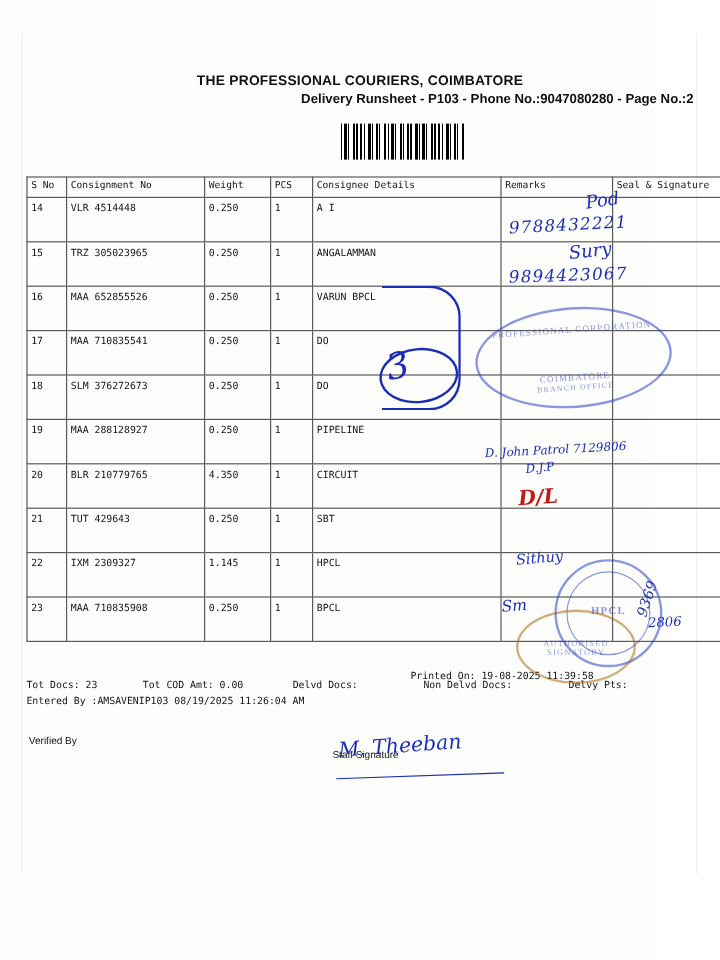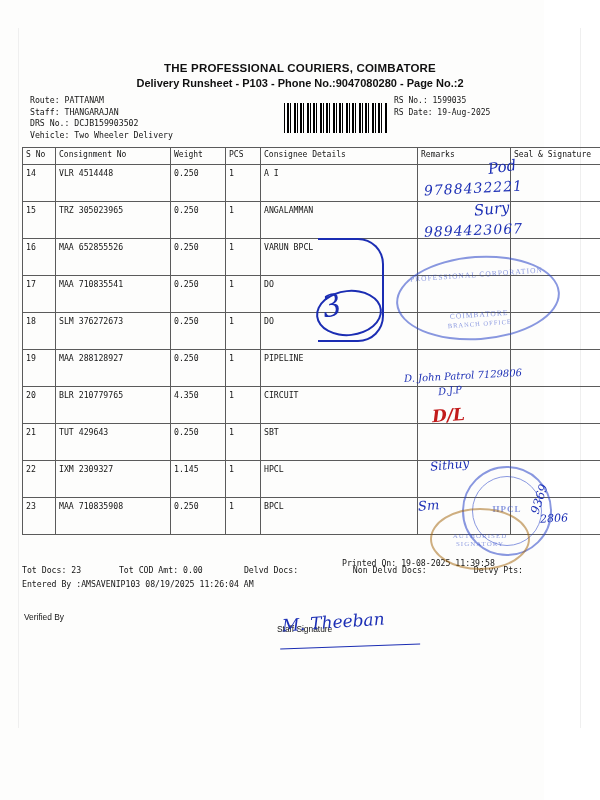--- a/index.html
+++ b/index.html
@@ -34,21 +34,21 @@
   }
 
   .title {
     text-align: center;
     font-size: 11.5px;
     font-weight: bold;
     letter-spacing: 0.2px;
     color: #101010;
   }
   .subtitle {
-    text-align: center;
+    text-align: right;
     font-size: 11px;
     font-weight: bold;
     margin-top: 3px;
     color: #101010;
   }
 
   .meta {
     position: relative;
     margin-top: 6px;
     height: 52px;
@@ -244,31 +244,21 @@
 <div class="page">
   <div class="scan-edge-left"></div>
   <div class="scan-edge-right"></div>
 
   <div class="doc">
 
     <div class="title">THE PROFESSIONAL COURIERS, COIMBATORE</div>
     <div class="subtitle">Delivery Runsheet - P103 - Phone No.:9047080280 - Page No.:2</div>
 
     <div class="meta">
-      <div class="meta-left">
-        <div>Route: PATTANAM</div>
-        <div>Staff: THANGARAJAN</div>
-        <div>DRS No.: DCJB159903502</div>
-        <div>Vehicle: Two Wheeler Delivery</div>
-      </div>
       <div class="barcode"></div>
-      <div class="meta-right">
-        <div>RS No.: 1599035</div>
-        <div>RS Date: 19-Aug-2025</div>
-      </div>
     </div>
 
     <table class="grid">
       <thead>
         <tr>
           <th class="c-sno">S No</th>
           <th class="c-cn">Consignment No</th>
           <th class="c-wt">Weight</th>
           <th class="c-pcs">PCS</th>
           <th class="c-cons">Consignee Details</th>

